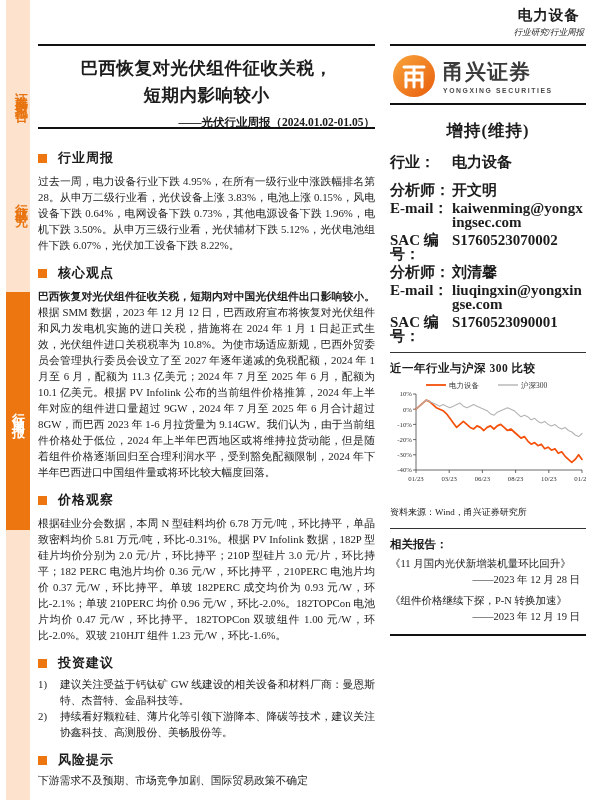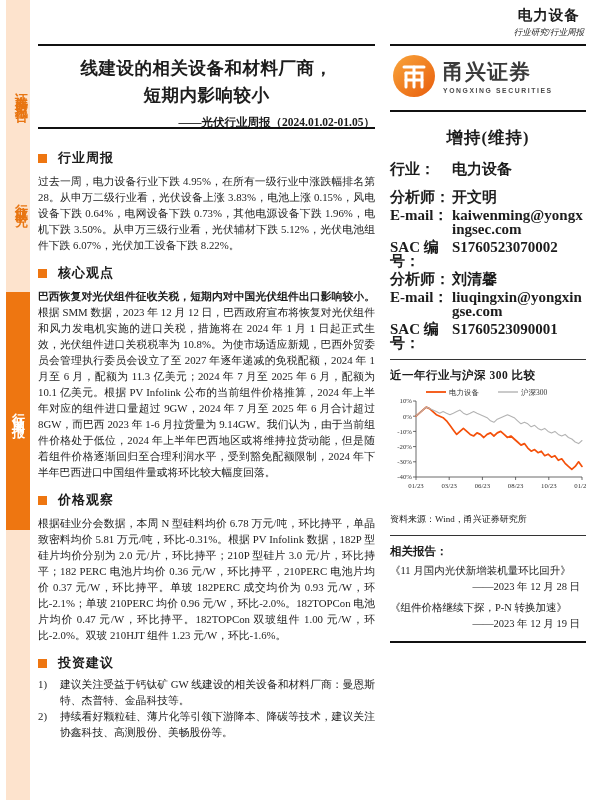--- a/index.html
+++ b/index.html
@@ -38,21 +38,21 @@
   .body-p { font-size:10.8px; line-height:16px; text-align:justify; margin-top:6px; }
   .body-p .lead { font-weight:bold; }
   ol.advice { margin-top:4px; counter-reset:adv; }
   ol.advice li { list-style:none; counter-increment:adv; position:relative; padding-left:22px;
                  font-size:10.8px; line-height:16px; text-align:justify; }
   ol.advice li::before { content:counter(adv) ")"; position:absolute; left:0; top:0; }
 
   
   .right-col { position:absolute; left:390px; top:44px; width:196px; }
   .rc-topline { border-top:2.6px solid #111; }
-  .logo-row { display:flex; align-items:center; gap:7px; padding:8px 0 12px 2px; }
+  .logo-row { display:flex; align-items:center; gap:7px; padding:8px 0 5px 2px; }
   .logo-text .cn { font-size:21px; font-weight:bold; color:#3b3b3b; letter-spacing:1px; font-family:"Liberation Sans", sans-serif; }
   .logo-text .en { font-size:6.8px; letter-spacing:1.6px; color:#4a4a4a; font-weight:bold; font-family:"Liberation Sans", sans-serif; margin-top:1px; }
   .rc-midline { border-top:2.6px solid #111; }
   .rating { text-align:center; font-size:16.5px; font-weight:bold; letter-spacing:1px; margin:15px 0 13px; }
   .info-row { display:flex; font-size:15px; font-weight:bold; line-height:14px; margin-bottom:4px; }
   .info-row .lbl { flex:0 0 62px; }
   .info-row .val { flex:1; word-break:break-all; }
   .info-gap { height:10px; }
   .rc-thinline { border-top:1.5px solid #333; margin:9px 0 8px; }
   .chart-title { font-weight:bold; font-size:11.5px; letter-spacing:0.5px; margin-bottom:2px; }
@@ -73,21 +73,21 @@
 </div>
 
 <div class="page-tag">
   <div class="cat">电力设备</div>
   <div class="sub">行业研究/行业周报</div>
 </div>
 
 <div class="main-col">
   <div class="title-block">
     <h1>
-      <span>线建设的相关设备和材料厂商，</span><br>
+      <span>巴西恢复对光伏组件征收关税，</span><br>
       <span>短期内影响较小</span>
     </h1>
     <div class="subtitle-wrap">
       <span class="sub-t">——光伏行业周报（2024.01.02-01.05）</span>
     </div>
   </div>
 
   <div class="section">
     <div class="sec-head">
       <span class="sec-bullet"></span>
@@ -116,20 +116,27 @@
     <div class="sec-head">
       <span class="sec-bullet"></span>
       <span class="sec-title">投资建议</span>
     </div>
     <ol class="advice">
       <li>建议关注受益于钙钛矿 GW 线建设的相关设备和材料厂商：曼恩斯特、杰普特、金晶科技等。</li>
       <li>持续看好颗粒硅、薄片化等引领下游降本、降碳等技术，建议关注协鑫科技、高测股份、美畅股份等。</li>
     </ol>
   </div>
 
+  <div class="section">
+    <div class="sec-head">
+      <span class="sec-bullet"></span>
+      <span class="sec-title">风险提示</span>
+    </div>
+    <p class="body-p" style="margin-top:3px;">下游需求不及预期、市场竞争加剧、国际贸易政策不确定</p>
+  </div>
 </div>
 
 <div class="right-col">
   <div class="rc-topline"></div>
 
   <div class="logo-row">
     <svg width="44" height="44" viewBox="0 0 44 44">
       <defs>
         <linearGradient id="lg" x1="0" y1="0" x2="1" y2="1">
           <stop offset="0" stop-color="#f9a53b"></stop>

